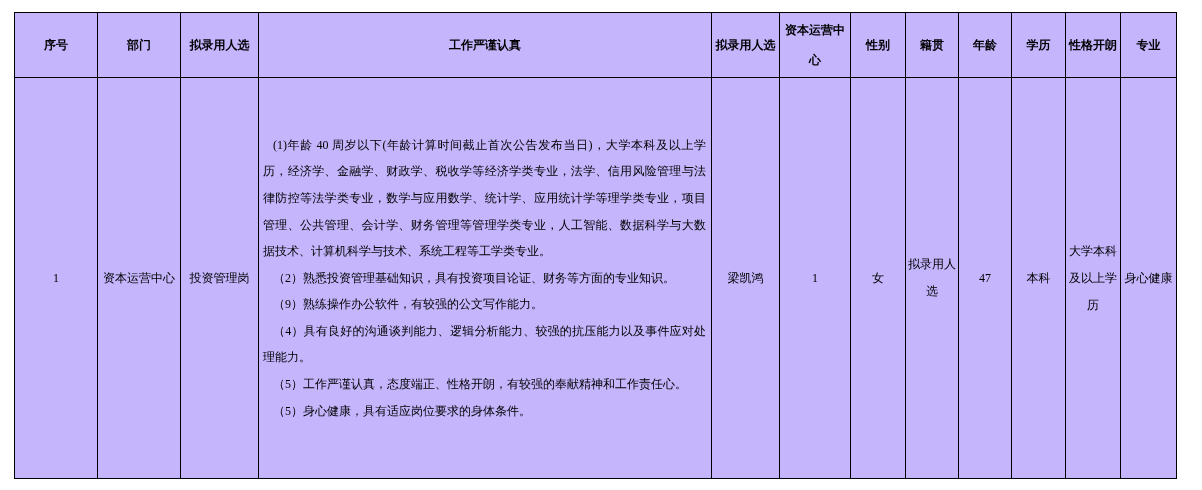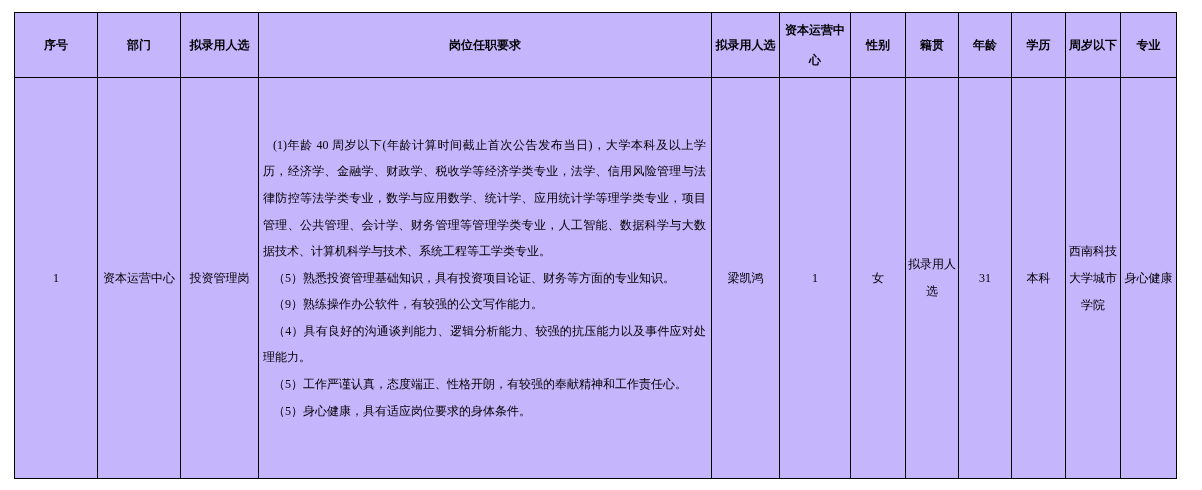--- a/index.html
+++ b/index.html
@@ -77,47 +77,47 @@
     <col class="c-age">
       <col class="c-edu">
       <col class="c-school">
       <col class="c-major">
   </colgroup>
   <thead>
     <tr>
       <th>序号</th>
       <th>部门</th>
       <th>拟录用人选</th>
-      <th>岗位任职要求</th>
+      <th>工作严谨认真</th>
       <th>拟录用人选</th>
       <th>资本运营中心</th>
       <th>性别</th>
       <th>籍贯</th>
       <th>年龄</th>
       <th>学历</th>
-      <th>周岁以下</th>
+      <th>性格开朗</th>
       <th>专业</th>
     </tr>
   </thead>
   <tbody>
     <tr class="data-row">
       <td>1</td>
       <td>资本运营中心</td>
       <td>投资管理岗</td>
       <td class="req-cell">
           <p>(1)年龄 40 周岁以下(年龄计算时间截止首次公告发布当日)，大学本科及以上学历，经济学、金融学、财政学、税收学等经济学类专业，法学、信用风险管理与法律防控等法学类专业，数学与应用数学、统计学、应用统计学等理学类专业，项目管理、公共管理、会计学、财务管理等管理学类专业，人工智能、数据科学与大数据技术、计算机科学与技术、系统工程等工学类专业。</p>
-          <p>（5）熟悉投资管理基础知识，具有投资项目论证、财务等方面的专业知识。</p>
+          <p>（2）熟悉投资管理基础知识，具有投资项目论证、财务等方面的专业知识。</p>
           <p>（9）熟练操作办公软件，有较强的公文写作能力。</p>
           <p>（4）具有良好的沟通谈判能力、逻辑分析能力、较强的抗压能力以及事件应对处理能力。</p>
           <p>（5）工作严谨认真，态度端正、性格开朗，有较强的奉献精神和工作责任心。</p>
           <p>（5）身心健康，具有适应岗位要求的身体条件。</p>
         </td>
       <td>梁凯鸿</td>
       <td>1</td>
       <td>女</td>
       <td>拟录用人选</td>
-      <td>31</td>
+      <td>47</td>
       <td>本科</td>
-      <td>西南科技大学城市学院</td>
+      <td>大学本科及以上学历</td>
       <td>身心健康</td>
     </tr>
   </tbody>
 </table>
 
 </body></html>

